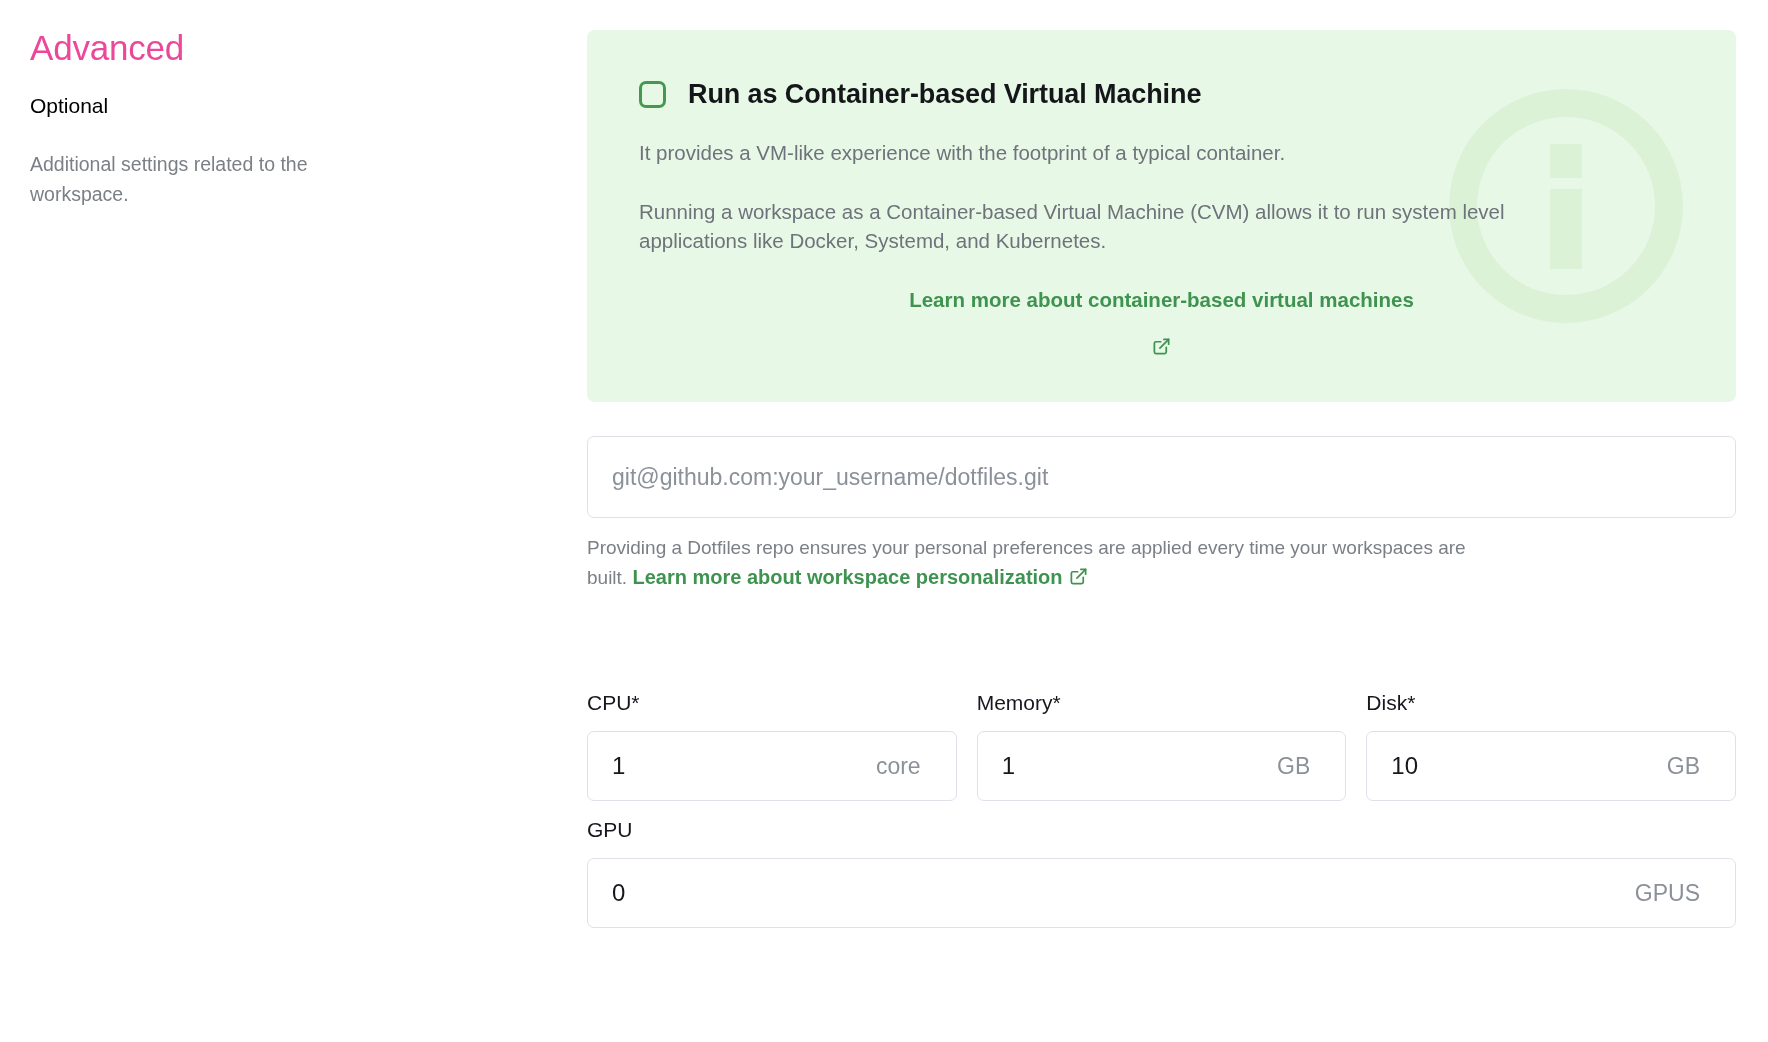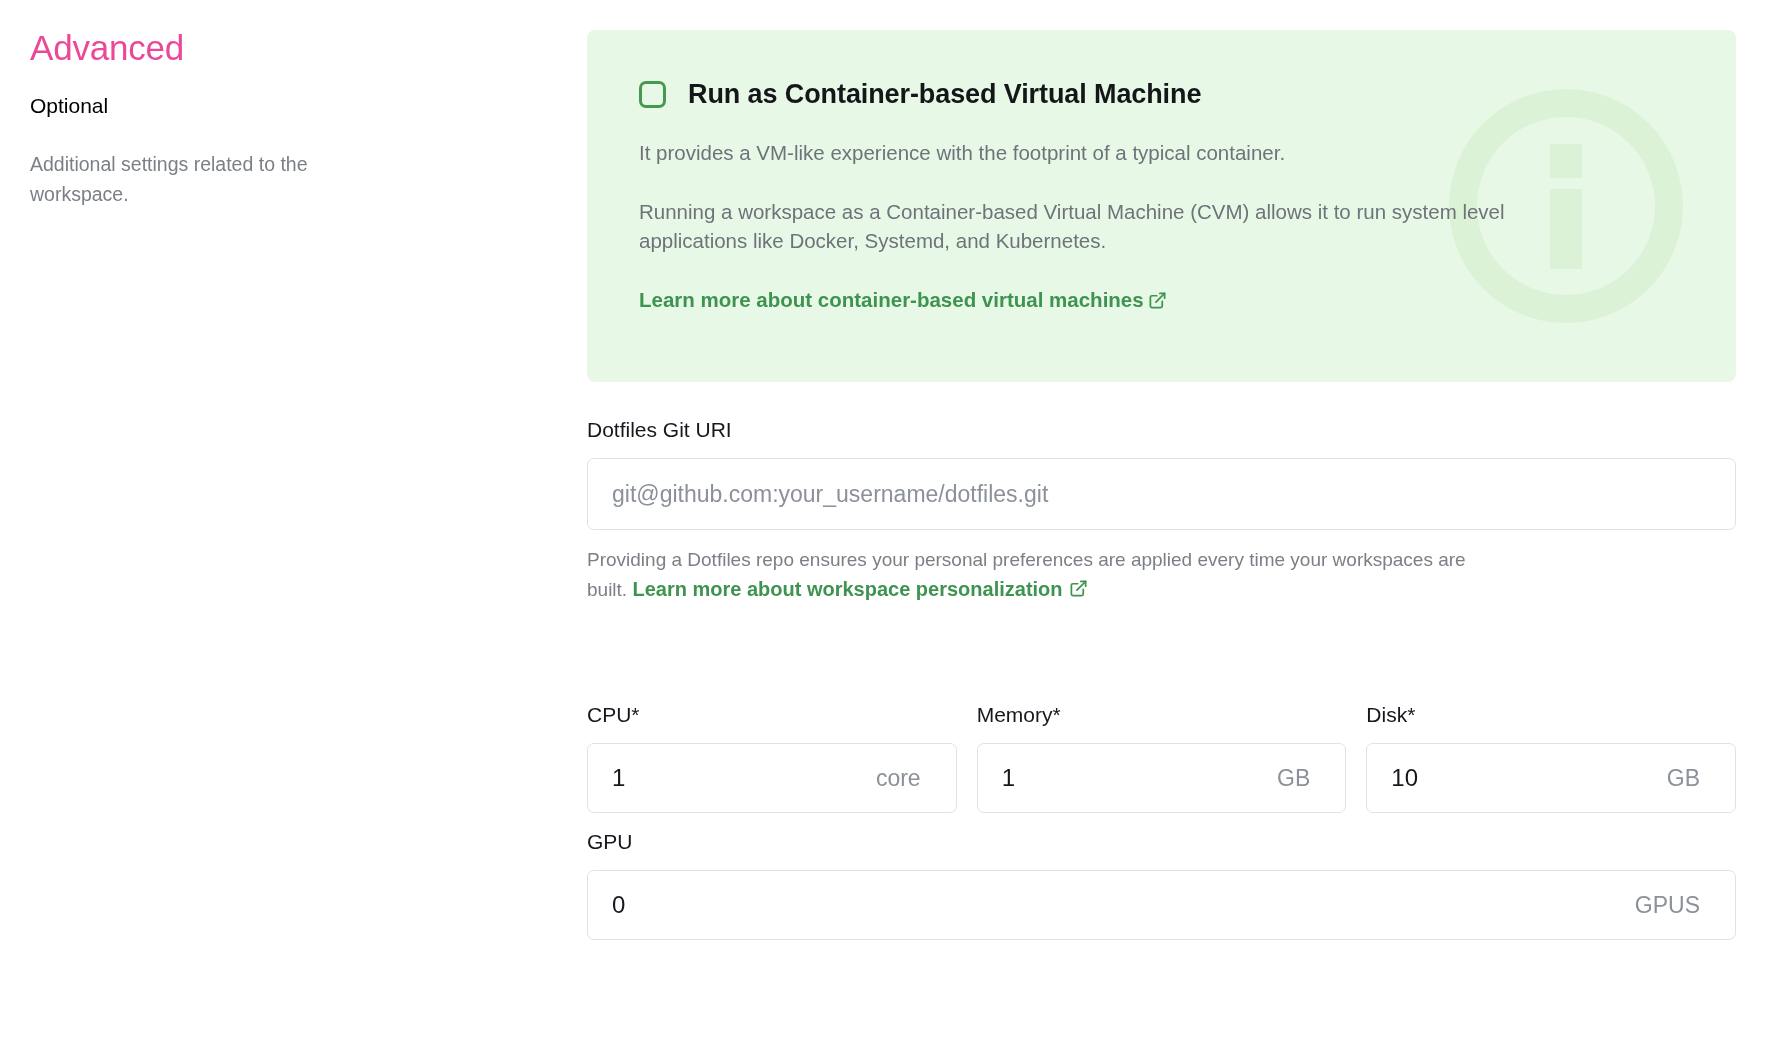--- a/index.html
+++ b/index.html
@@ -112,21 +112,22 @@
     color: #6e737b;
     max-width: 920px;
   }
   .cvm-p.second { margin-top: 28px; }
   .cvm-link-row {
     position: relative;
     z-index: 2;
     margin-top: 32px;
     display: flex;
     align-items: center;
-    gap: 4px;
+    gap: 24px;
+    flex-direction: column;
   }
   a.green-link {
     color: #3f9350;
     font-size: 20.5px;
     font-weight: 700;
     text-decoration: none;
     line-height: 26px;
   }
   .ext-icon { display: inline-block; width: 19px; height: 19px; flex: 0 0 auto; }
   .ext-icon svg { display: block; width: 19px; height: 19px; }
@@ -137,21 +138,21 @@
     font-size: 21px;
     line-height: 28px;
     color: #16181d;
     margin-bottom: 14px;
     display: block;
   }
   .field-label .req { color: #16181d; }
 
   .text-input {
     width: 100%;
-    height: 72px;
+    height: 82px;
     border: 1.5px solid #dfe1ea;
     border-radius: 7px;
     background: #ffffff;
     font-family: "Liberation Sans", sans-serif;
     font-size: 23px;
     color: #4c1d95;
     padding: 0 24px;
     outline: none;
   }
   .text-input::placeholder { color: #8b9099; }
@@ -234,21 +235,20 @@
         <svg viewBox="0 0 24 24" fill="none" stroke="#3f9350" stroke-width="2.2" stroke-linecap="round" stroke-linejoin="round" xmlns="http://www.w3.org/2000/svg">
           <path d="M18 13v6a2 2 0 0 1-2 2H5a2 2 0 0 1-2-2V8a2 2 0 0 1 2-2h6"></path>
           <polyline points="15 3 21 3 21 9"></polyline>
           <line x1="10" y1="14" x2="21" y2="3"></line>
         </svg>
       </span>
     </div>
   </div>
 
   <div class="field-block">
-    <label class="field-label">Dotfiles Git URI</label>
     <input class="text-input" type="text" placeholder="git@github.com:your_username/dotfiles.git" style="">
     <div class="helper-text">
       <span>Providing a Dotfiles repo ensures your personal preferences are applied every time your workspaces are built.</span>
       <a href="#" class="green-link">Learn more about workspace personalization</a><span class="ext-icon"><svg viewBox="0 0 24 24" fill="none" stroke="#3f9350" stroke-width="2.2" stroke-linecap="round" stroke-linejoin="round" xmlns="http://www.w3.org/2000/svg">
           <path d="M18 13v6a2 2 0 0 1-2 2H5a2 2 0 0 1-2-2V8a2 2 0 0 1 2-2h6"></path>
           <polyline points="15 3 21 3 21 9"></polyline>
           <line x1="10" y1="14" x2="21" y2="3"></line>
         </svg></span>
     </div>
   </div>

